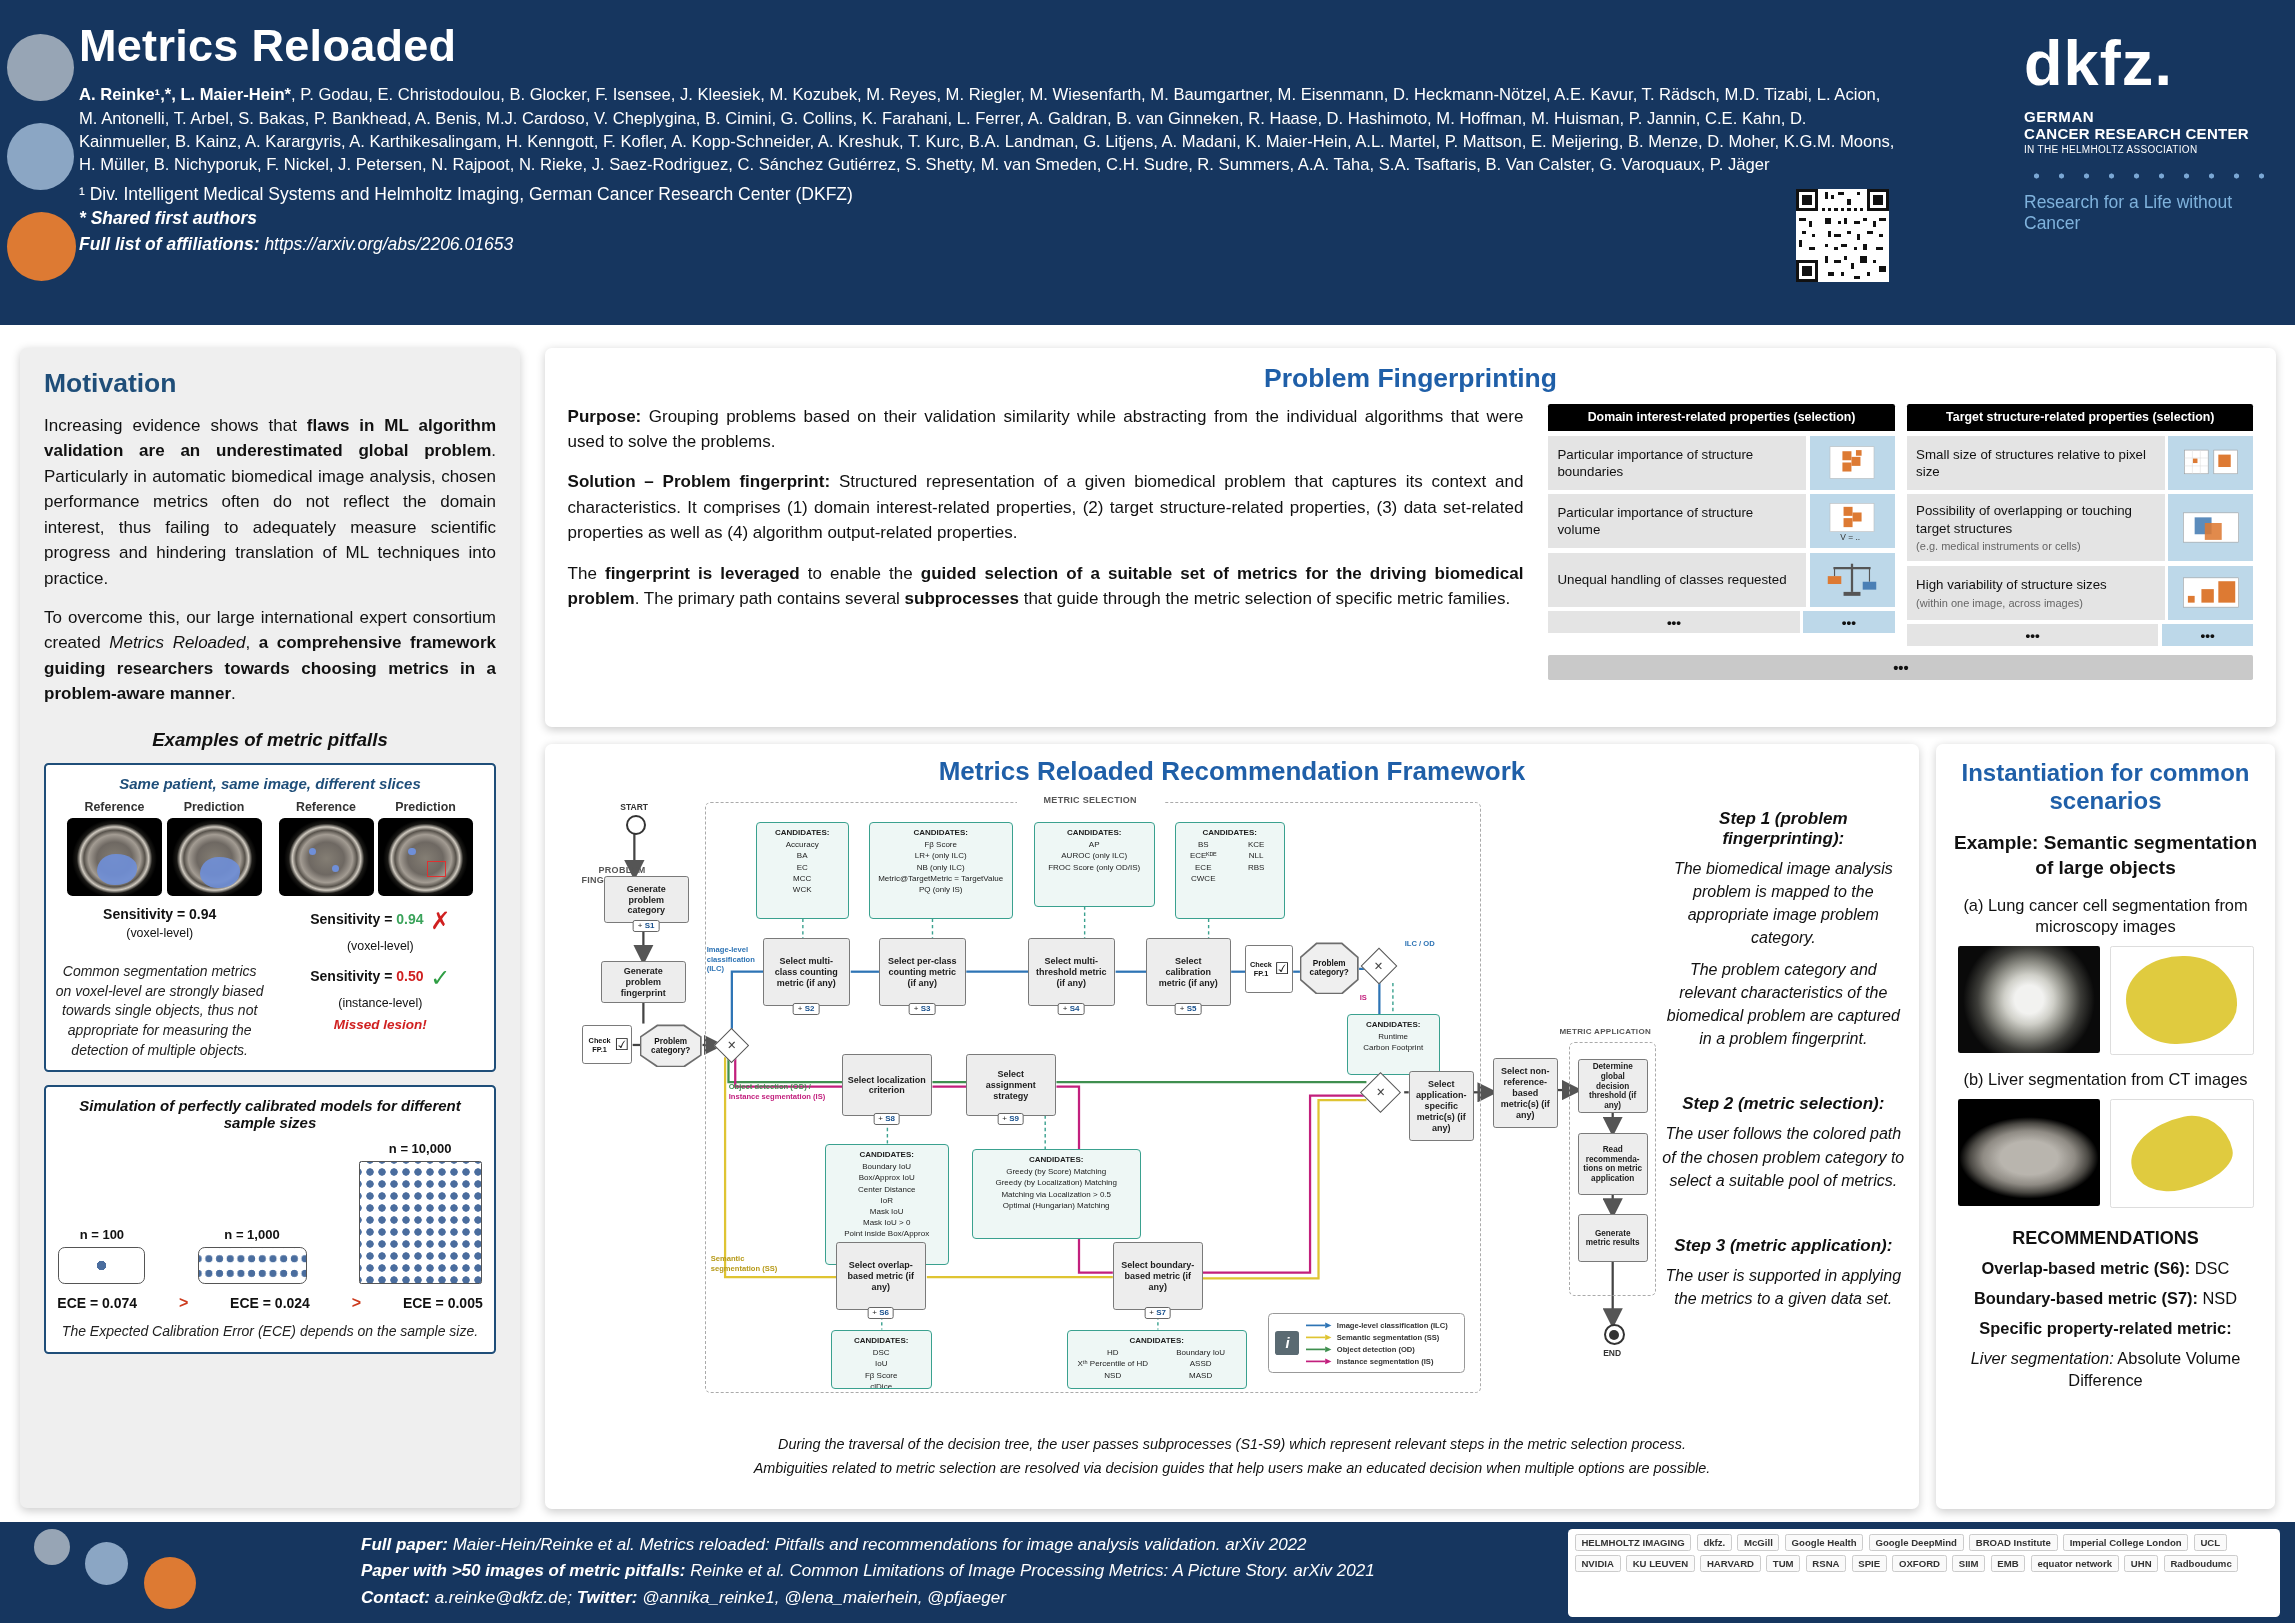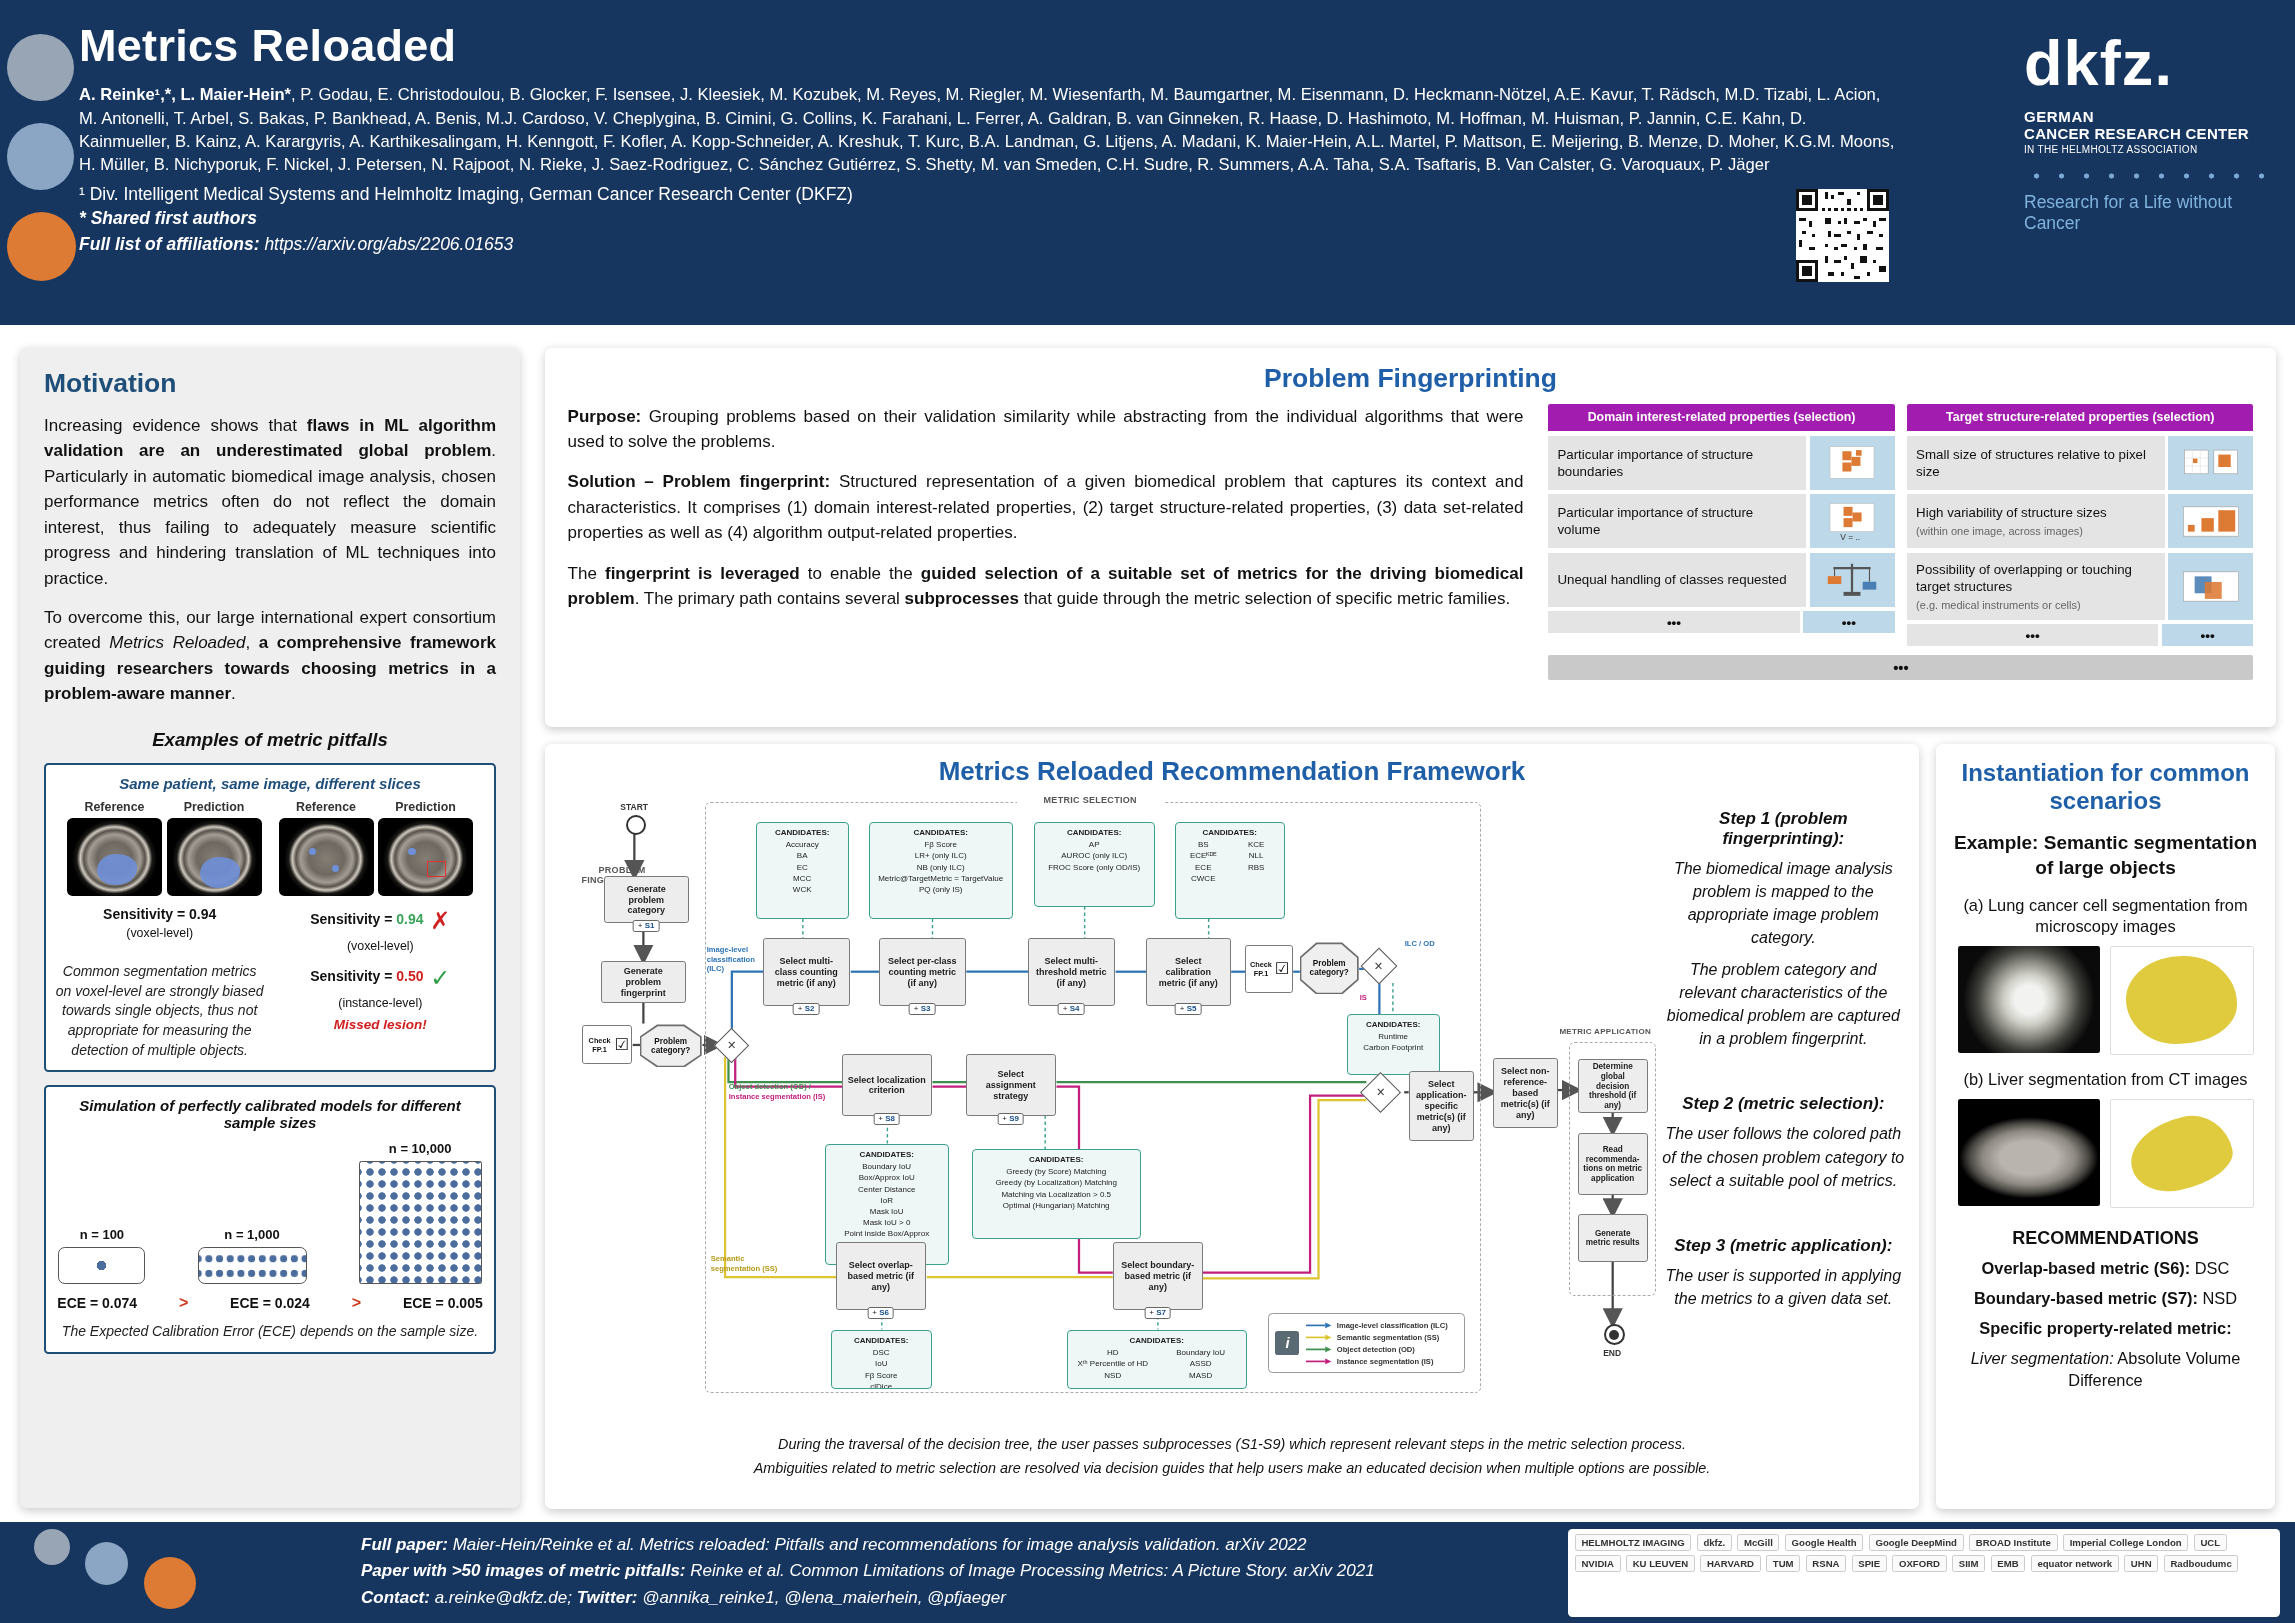--- a/index.html
+++ b/index.html
@@ -74,21 +74,21 @@
 
   
   .fprint{left:545px;top:348px;width:1731px;height:379px;padding:14.7px 22.6px;box-sizing:border-box;}
   .fprint .sec-h{text-align:center;}
   .fp-body{display:flex;gap:25px;margin-top:10px;}
   .fp-text{flex:1;font-size:17px;line-height:1.5;text-align:justify;}
   .fp-text p{margin:0 0 14.7px 0;}
   .fp-right{width:705px;}
   .fp-tables{display:flex;gap:12.4px;}
   .ptable{flex:1;}
-  .pt-head{background:#a21caf;color:#fff;font-weight:bold;font-size:12.4px;text-align:center;padding:6.8px 4.5px;border-radius:2.3px 2.3px 0 0;}
+  .pt-head{background:#000000;color:#fff;font-weight:bold;font-size:12.4px;text-align:center;padding:6.8px 4.5px;border-radius:2.3px 2.3px 0 0;}
   .pt-row{display:flex;margin-top:4.5px;min-height:54px;}
   .pt-text{flex:1;background:#e4e4e4;padding:8px 9px;font-size:13.3px;line-height:1.3;display:flex;flex-direction:column;justify-content:center;}
   .pt-sub{font-size:11px;color:#666;margin-top:2.3px;}
   .pt-icon{width:85px;background:#bdd8e9;display:flex;align-items:center;justify-content:center;margin-left:3.4px;}
   .pt-more{display:flex;margin-top:4.5px;}
   .pt-more .a{flex:1;background:#e4e4e4;text-align:center;font-weight:bold;font-size:13.5px;padding:3.4px;}
   .pt-more .b{width:85px;margin-left:3.4px;background:#bdd8e9;text-align:center;font-weight:bold;font-size:13.5px;padding:3.4px;}
   .fp-morebar{margin-top:9px;background:#c9c9c9;text-align:center;font-weight:bold;font-size:14.7px;padding:4.5px;border-radius:1.7px;}
 
   
@@ -415,42 +415,42 @@
                     <line x1="8" y1="28" x2="50" y2="28" stroke="#ddd"></line>
                     <line x1="8" y1="42" x2="50" y2="42" stroke="#ddd"></line>
                     <rect x="23" y="29" width="8" height="8" fill="#dd7a33"></rect>
                     <rect x="60" y="14" width="42" height="42" fill="#fff" stroke="#999"></rect>
                     <rect x="68" y="22" width="22" height="22" fill="#dd7a33"></rect>
                   </svg>
               </div>
             </div>
             <div class="pt-row">
               <div class="pt-text">
+                  <span>Possibility of overlapping or touching target structures</span>
+                  <span class="pt-sub">(e.g. medical instruments or cells)</span>
+                </div>
+              <div class="pt-icon">
+                <svg width="62" height="41" viewBox="0 0 110 72">
+                    <rect x="6" y="10" width="98" height="52" fill="#fff" stroke="#999"></rect>
+                    <rect x="26" y="18" width="30" height="30" fill="#4a7fb5" opacity="0.9"></rect>
+                    <rect x="44" y="28" width="30" height="30" fill="#dd7a33" opacity="0.88"></rect>
+                  </svg>
+              </div>
+            </div>
+            <div class="pt-row">
+              <div class="pt-text">
                   <span>High variability of structure sizes</span>
                   <span class="pt-sub">(within one image, across images)</span>
                 </div>
               <div class="pt-icon">
                 <svg width="62" height="41" viewBox="0 0 110 72">
                     <rect x="6" y="10" width="98" height="52" fill="#fff" stroke="#999"></rect>
                     <rect x="14" y="42" width="12" height="12" fill="#dd7a33"></rect>
                     <rect x="38" y="30" width="22" height="24" fill="#dd7a33"></rect>
                     <rect x="68" y="16" width="30" height="38" fill="#dd7a33"></rect>
-                  </svg>
-              </div>
-            </div>
-            <div class="pt-row">
-              <div class="pt-text">
-                  <span>Possibility of overlapping or touching target structures</span>
-                  <span class="pt-sub">(e.g. medical instruments or cells)</span>
-                </div>
-              <div class="pt-icon">
-                <svg width="62" height="41" viewBox="0 0 110 72">
-                    <rect x="6" y="10" width="98" height="52" fill="#fff" stroke="#999"></rect>
-                    <rect x="26" y="18" width="30" height="30" fill="#4a7fb5" opacity="0.9"></rect>
-                    <rect x="44" y="28" width="30" height="30" fill="#dd7a33" opacity="0.88"></rect>
                   </svg>
               </div>
             </div>
             <div class="pt-more">
               <div class="a">•••</div>
               <div class="b">•••</div>
             </div>
           </div>
         </div>
         <div class="fp-morebar">•••</div>

